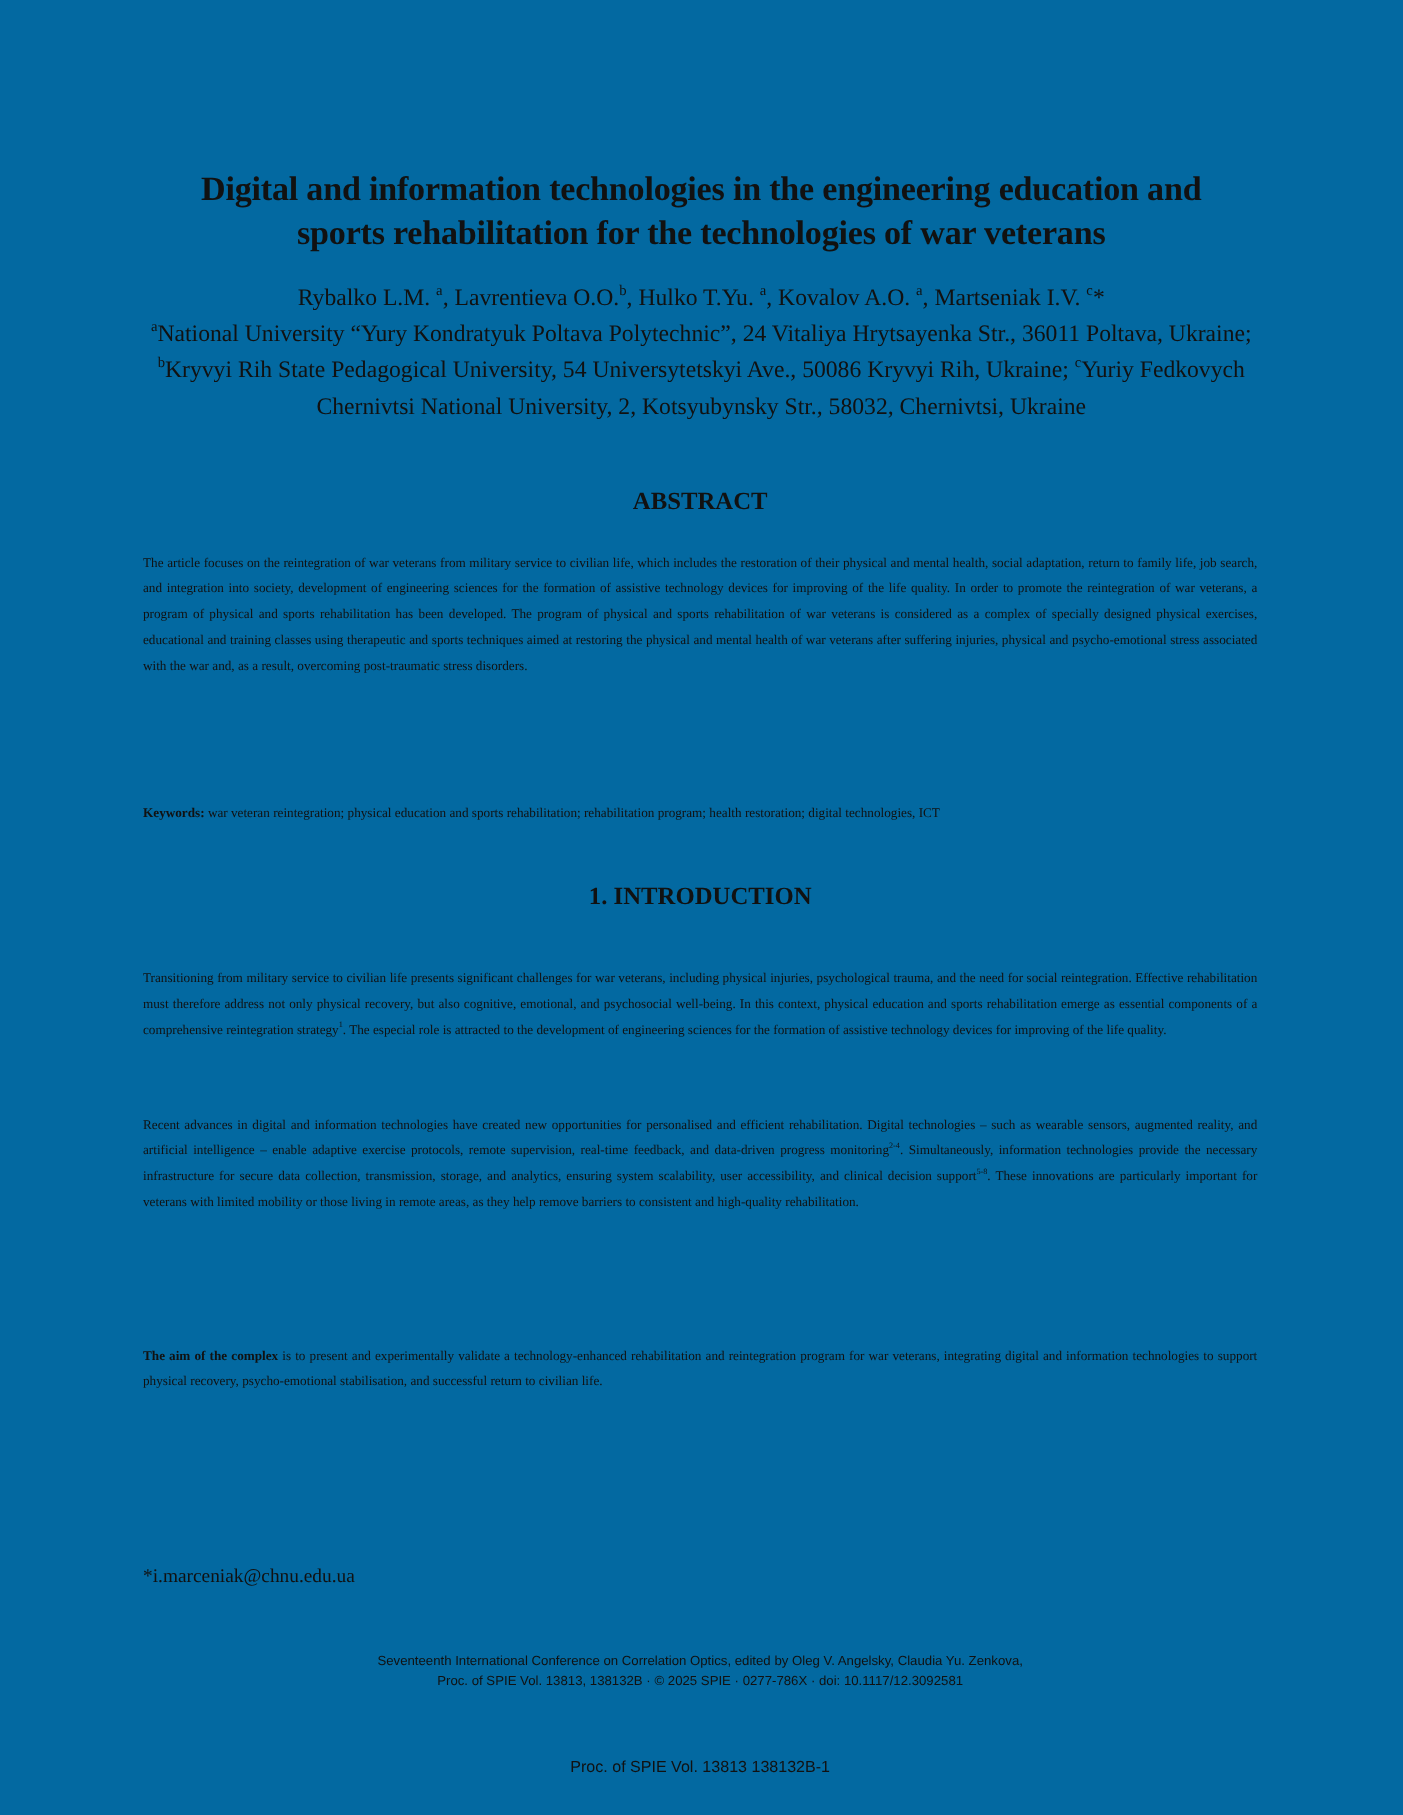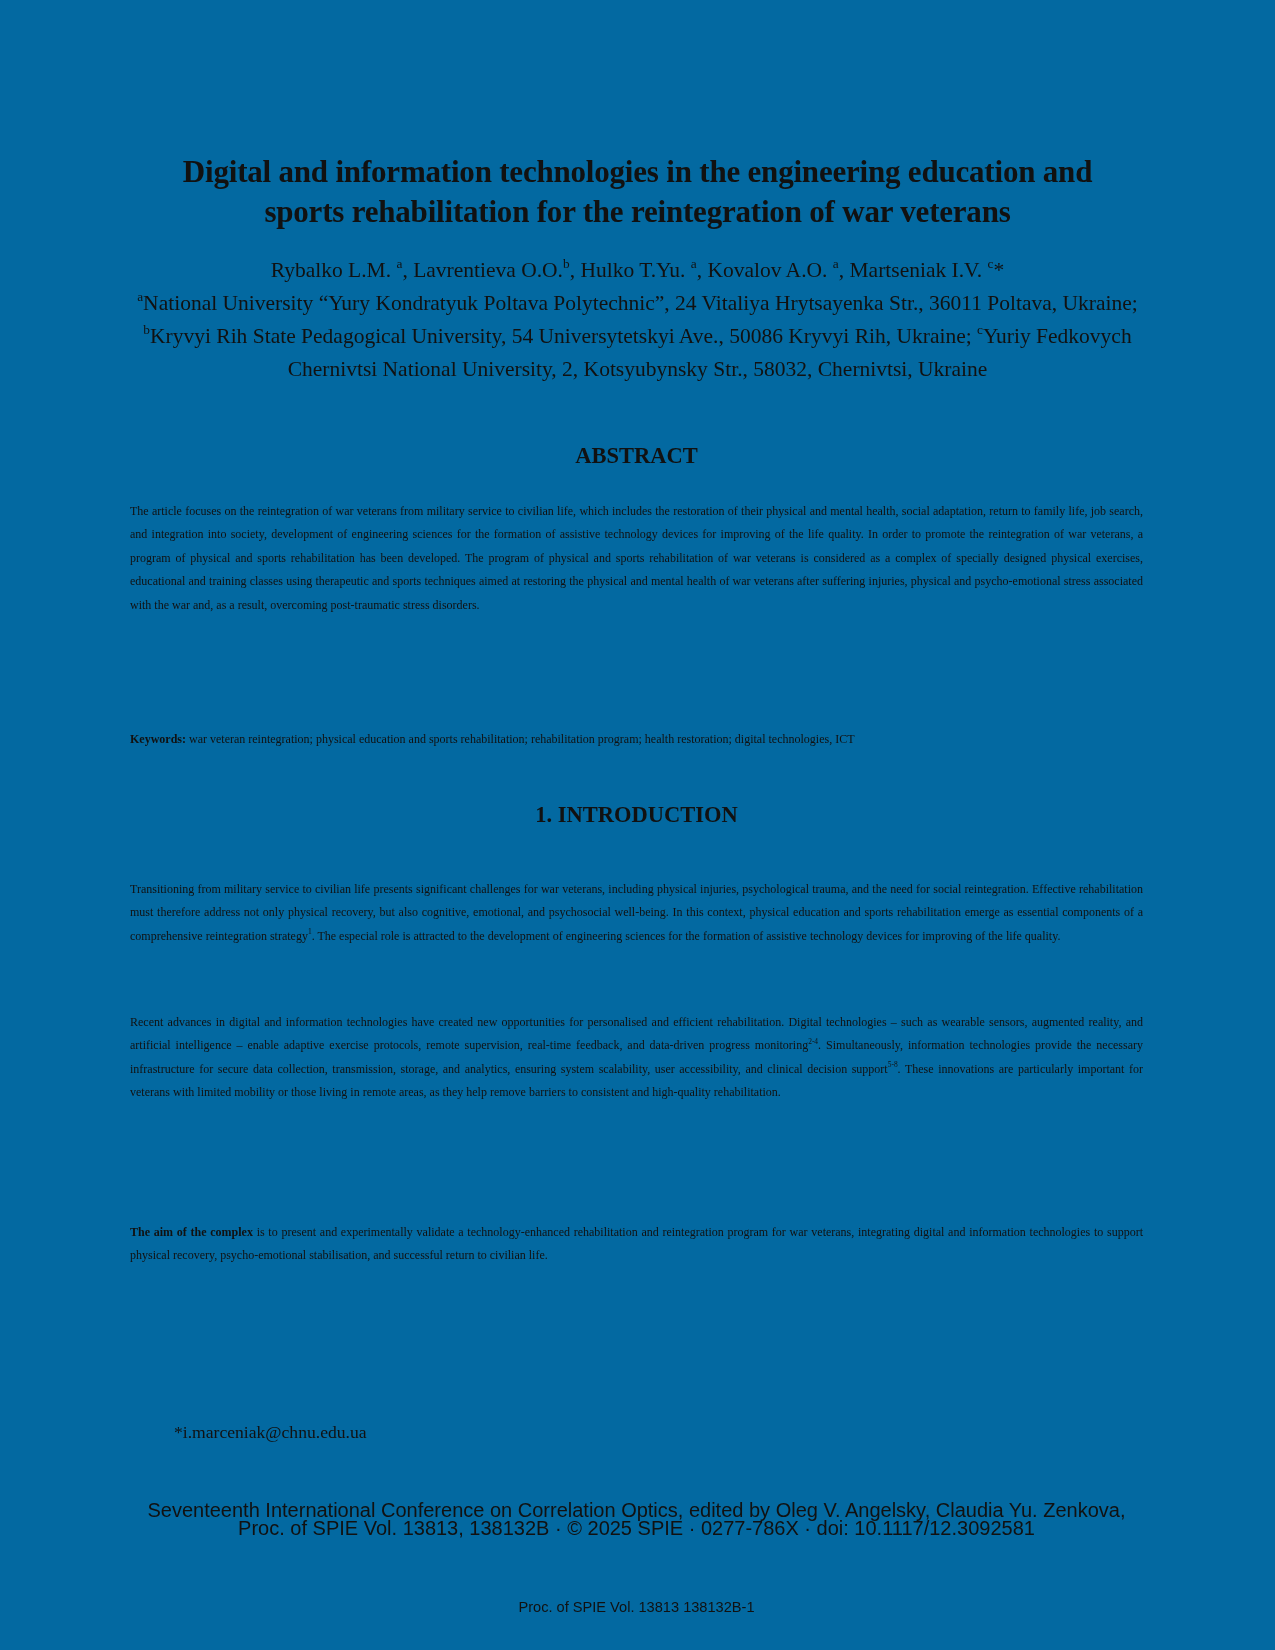--- a/index.html
+++ b/index.html
@@ -27,39 +27,39 @@
     position: absolute; left: 130px; width: 1013px;
     text-align: center; font-weight: bold; font-size: 22.5px; line-height: 28px;
   }
   .para {
     position: absolute; left: 130px; width: 1013px;
     text-align: justify; font-size: 12px; line-height: 23.4px;
     hyphens: none;
   }
   .para b { font-weight: bold; }
   .email {
-    position: absolute; left: 130px; top: 1421px; font-size: 17.6px; line-height: 22px; margin-left: 44px;
+    position: absolute; left: 130px; top: 1421px; font-size: 17.6px; line-height: 22px;
   }
   .conf {
     position: absolute; left: 130px; width: 1013px; top: 1502px;
-    text-align: center; font-size: 20px; line-height: 17.5px;
+    text-align: center; font-size: 12px; line-height: 17.5px;
   }
   .pagefoot {
     position: absolute; left: 130px; width: 1013px; top: 1586px;
     text-align: center; font-size: 14.6px; line-height: 18px; margin-top: 12px;
   }
 </style>
 </head>
 <body>
 
 <div class="page">
 
   <div class="title serif">
     <div>Digital and information technologies in the engineering education and</div>
-    <div>sports rehabilitation for the reintegration of war veterans</div>
+    <div>sports rehabilitation for the technologies of war veterans</div>
   </div>
 
   <div class="authors serif"><span>Rybalko L.M. </span><sup>a</sup><span>, Lavrentieva O.O.</span><sup>b</sup><span>, Hulko T.Yu. </span><sup>a</sup><span>, Kovalov A.O. </span><sup>a</sup><span>, Martseniak I.V. </span><sup>c</sup><span>*</span></div>
 
   <div class="affil serif"><sup>a</sup><span>National University “Yury Kondratyuk Poltava Polytechnic”, 24 Vitaliya Hrytsayenka Str., 36011 Poltava, Ukraine; </span><sup>b</sup><span>Kryvyi Rih State Pedagogical University, 54 Universytetskyi Ave., 50086 Kryvyi Rih, Ukraine; </span><sup>c</sup><span>Yuriy Fedkovych Chernivtsi National University, 2, Kotsyubynsky Str., 58032, Chernivtsi, Ukraine</span></div>
 
   <div class="h-section serif" style="top:442px;text-align:center;">ABSTRACT</div>
 
   <div class="para serif" style="top:500px;">The article focuses on the reintegration of war veterans from military service to civilian life, which includes the restoration of their physical and mental health, social adaptation, return to family life, job search, and integration into society, development of engineering sciences for the formation of assistive technology devices for improving of the life quality. In order to promote the reintegration of war veterans, a program of physical and sports rehabilitation has been developed. The program of physical and sports rehabilitation of war veterans is considered as a complex of specially designed physical exercises, educational and training classes using therapeutic and sports techniques aimed at restoring the physical and mental health of war veterans after suffering injuries, physical and psycho-emotional stress associated with the war and, as a result, overcoming post-traumatic stress disorders.</div>
 

